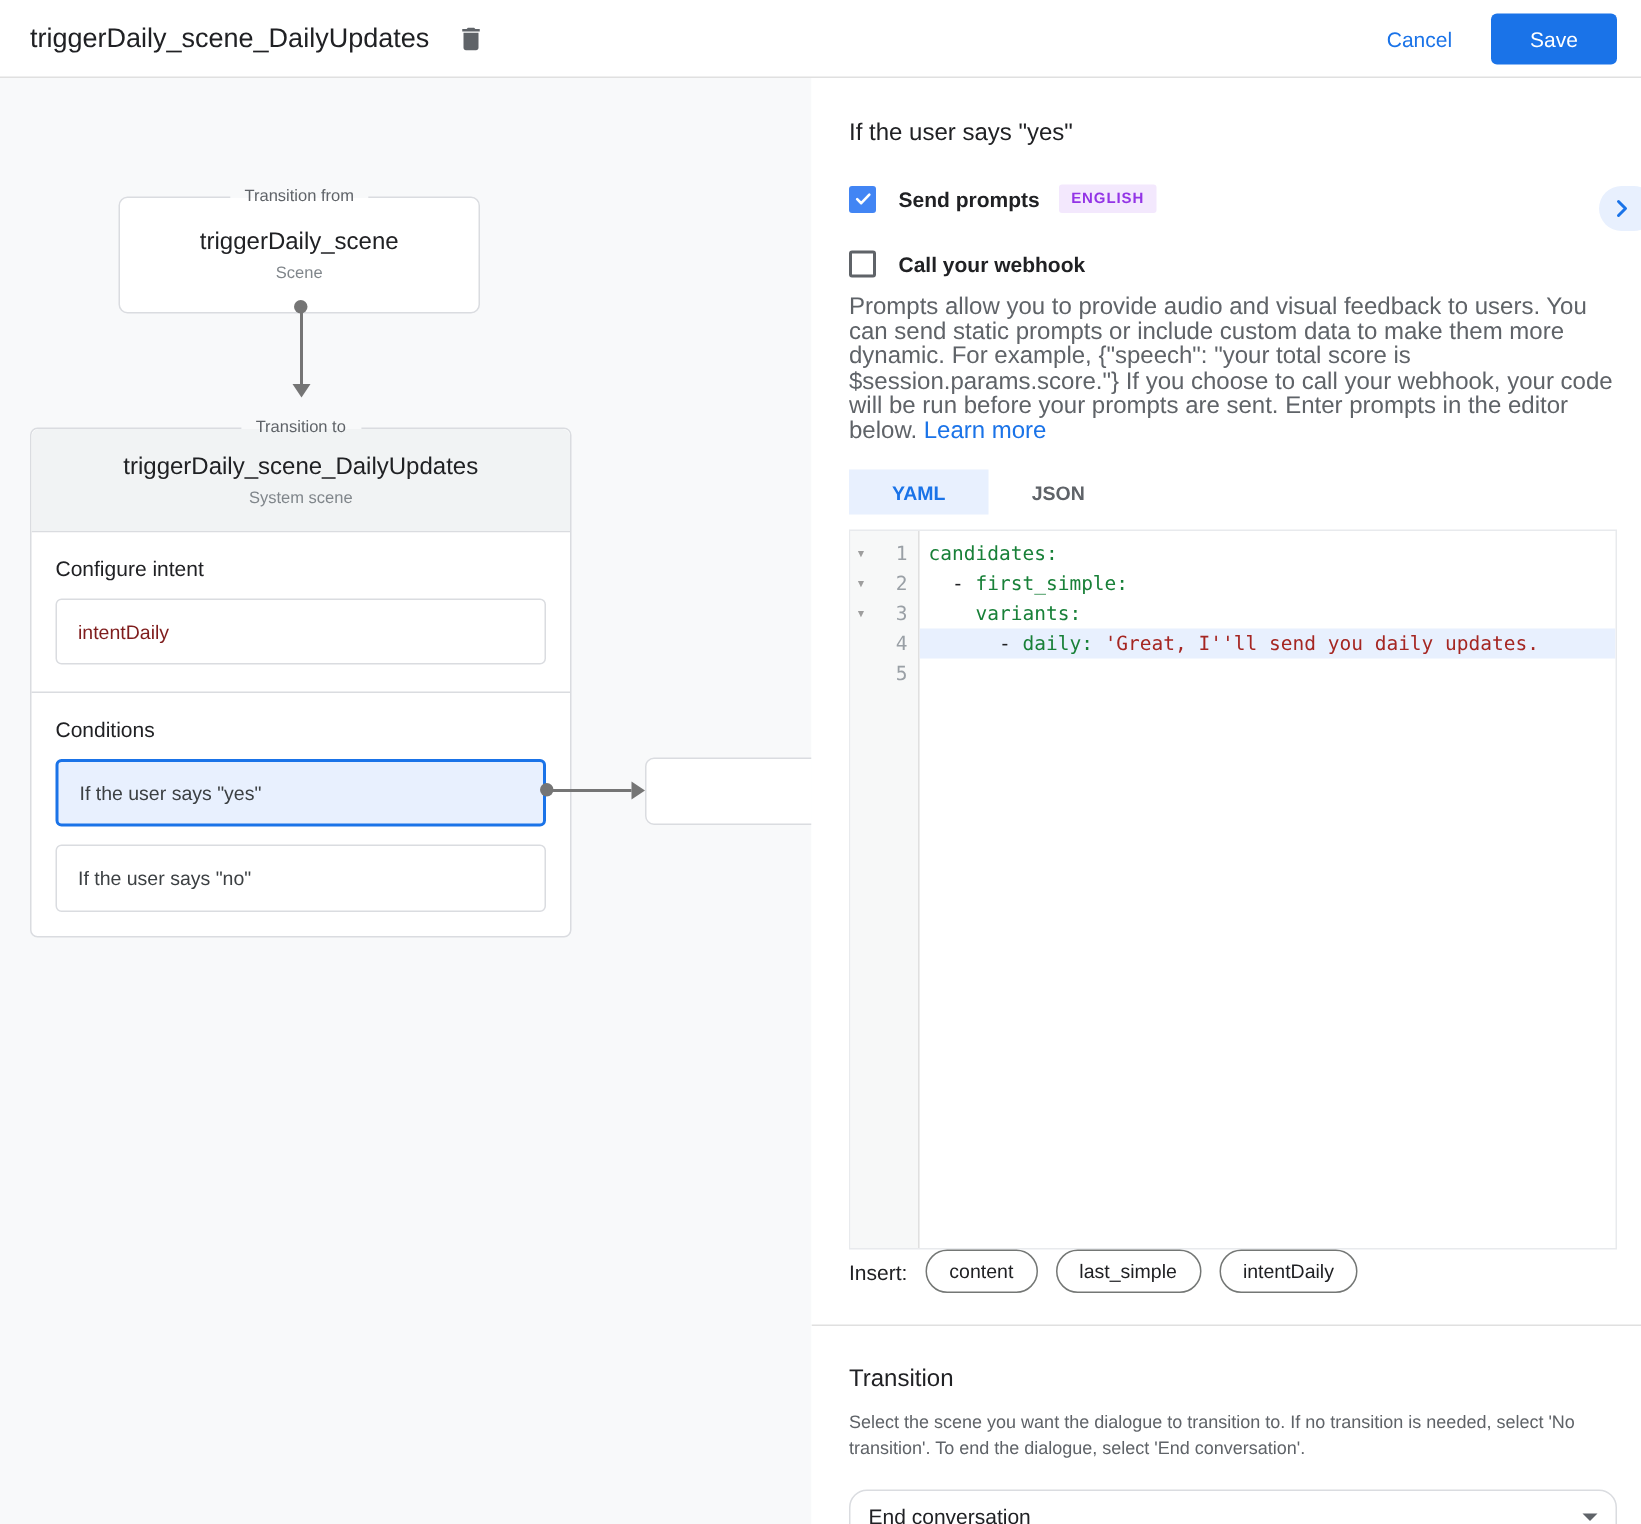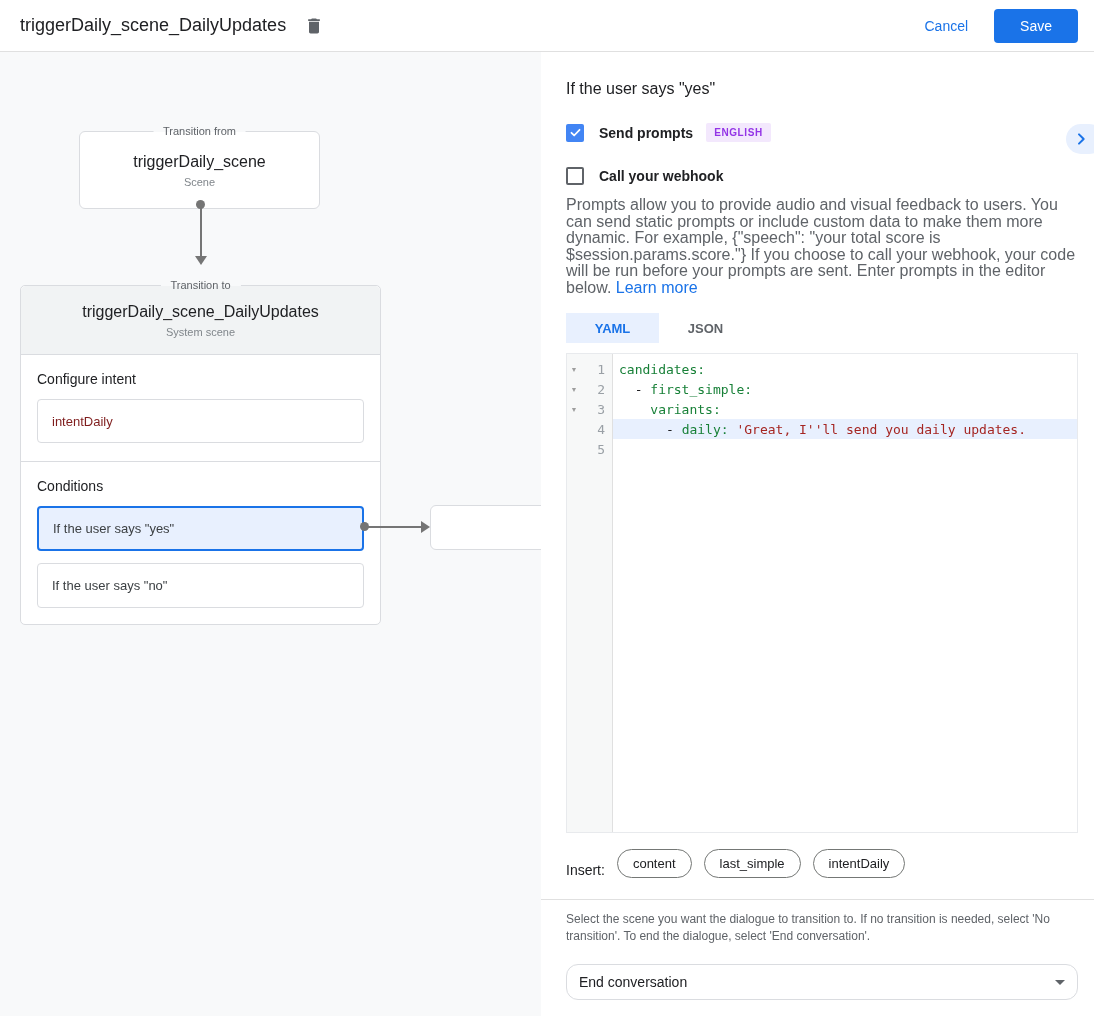--- a/index.html
+++ b/index.html
@@ -85,21 +85,21 @@
   .gutter-row { height:20px; display:flex; align-items:center; }
   .fold { width:14px; text-align:center; font-size:7px; color:#9e9e9e; cursor:pointer; }
   .lnum { flex:1; text-align:right; padding-right:7px; font-family:"DejaVu Sans Mono","Liberation Mono",monospace;
           font-size:13px; color:#9aa0a6; }
   .code-area { flex:1; padding-top:5px; overflow:hidden; cursor:text;text-align:right; }
   .code-line { height:20px; display:flex; align-items:center; padding-left:6px; white-space:pre;
                font-family:"DejaVu Sans Mono","Liberation Mono",monospace; font-size:13px; }
   .line-hl { background:#e8f0fe; }
   .tok-key { color:#188038; } .tok-plain { color:#202124; } .tok-str { color:#a52622; }
 
-  .insert-row { margin-top:16px; display:flex; align-items:flex-end; }
+  .insert-row { margin-top:0; display:flex; align-items:center; }
   .insert-label { font-size:14px; color:#202124; }
   .chip { margin-left:12px; border:1px solid #747775; border-radius:15px; background:#fff; padding:6px 15px;
           font-size:13px; color:#202124; cursor:pointer; font-family:inherit; }
 
   .panel-divider { margin-top:21px; border-top:1px solid #e0e0e0; }
   .trans-title { font-size:16px; color:#202124; margin-top:27px; }
   .trans-desc { margin-top:11px; font-size:12px; line-height:16.5px; color:#5f6368; }
   .dropdown { margin-top:20px; height:36px; border:1px solid #dadce0; border-radius:12px; display:flex;
               align-items:center; padding:0 12px; font-size:14px; color:#202124; cursor:pointer; background:#fff; }
   .caret { margin-left:auto; width:0; height:0; border-left:5px solid transparent;
@@ -234,20 +234,21 @@
         <span class="insert-label">Insert:</span>
         <button class="chip">content</button>
         <button class="chip">last_simple</button>
         <button class="chip">intentDaily</button>
       </div>
     </div>
 
     <div class="panel-divider"></div>
 
     <div class="rp-pad">
+      <div class="trans-title">Transition</div>
       <div class="trans-desc">Select the scene you want the dialogue to transition to. If no transition is needed, select 'No transition'. To end the dialogue, select 'End conversation'.</div>
       <div class="dropdown">
         <span>End conversation</span>
         <span class="caret"></span>
       </div>
     </div>
   </div>
 </div>
 
 </body></html>

